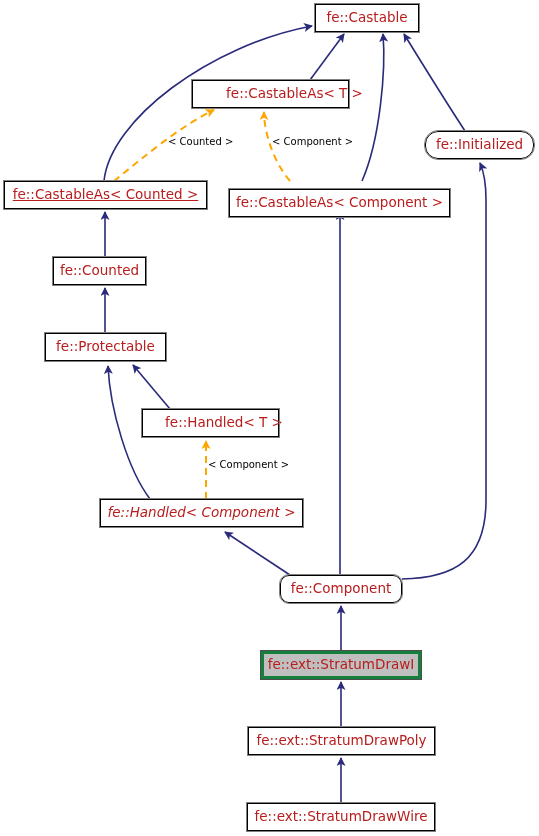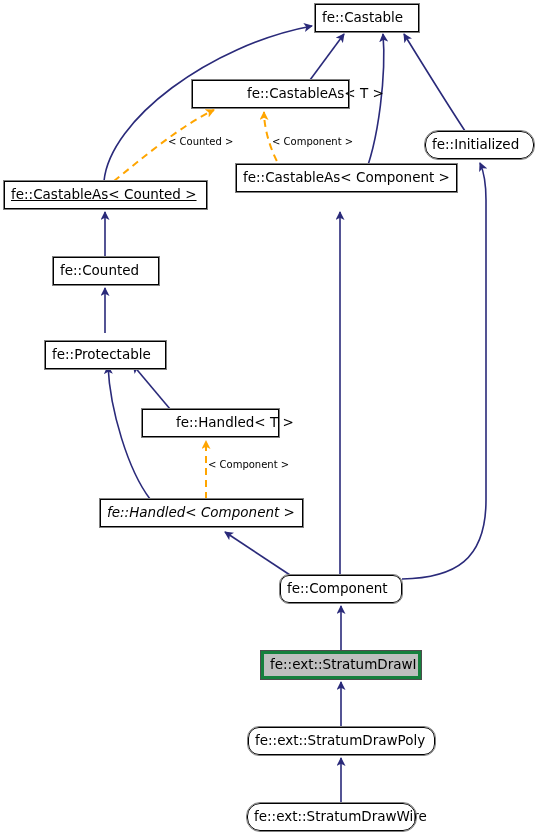--- a/index.html
+++ b/index.html
@@ -22,27 +22,27 @@
     left: 0;
     top: 0;
     width: 539px;
     height: 836px;
   }
   .node {
     position: absolute;
     box-sizing: border-box;
     display: flex;
     align-items: center;
-    justify-content: flex-start;
+    justify-content: center;
     background: #ffffff;
     border: 1px solid #000000;
     outline: 1px solid #808080;
     outline-offset: 0px;
     font-size: 13.5px;
-    color: #000000;
+    color: #b91c1c;
     white-space: nowrap;
     letter-spacing: 0px;
     z-index: 5;
   }
   .node.highlight {
     background: #bfbfbf;
     border: 3px solid #15803d;
     outline: 1px solid #4d4d4d;
   }
   .node-label {
@@ -100,45 +100,45 @@
       </div>
       <div class="node" style="left: 192px; top: 80px; width: 157px; height: 28px; padding-left: 48px;">
         <span class="node-label">fe::CastableAs&lt; T &gt;</span>
       </div>
       <div class="node" style="left: 425px; top: 131px; width: 109px; height: 28px; border-radius: 13px;">
         <span class="node-label">fe::Initialized</span>
       </div>
       <div class="node" style="left: 4px; top: 181px; width: 203px; height: 28px; text-decoration: underline;">
         <span class="node-label">fe::CastableAs&lt; Counted &gt;</span>
       </div>
-      <div class="node" style="left: 229px; top: 164px; width: 221px; height: 28px; margin-left: 7px;">
+      <div class="node" style="left: 229px; top: 189px; width: 221px; height: 28px;">
         <span class="node-label">fe::CastableAs&lt; Component &gt;</span>
       </div>
-      <div class="node" style="left: 53px; top: 257px; width: 106px; height: 28px;">
+      <div class="node" style="left: 53px; top: 257px; width: 93px; height: 28px;">
         <span class="node-label">fe::Counted</span>
       </div>
-      <div class="node" style="left: 45px; top: 341px; width: 121px; height: 28px;">
+      <div class="node" style="left: 45px; top: 333px; width: 121px; height: 28px;">
         <span class="node-label">fe::Protectable</span>
       </div>
       <div class="node" style="left: 142px; top: 409px; width: 137px; height: 28px; padding-left: 27px;">
         <span class="node-label">fe::Handled&lt; T &gt;</span>
       </div>
       <div class="node" style="left: 100px; top: 499px; width: 203px; height: 28px; font-style: italic;">
         <span class="node-label">fe::Handled&lt; Component &gt;</span>
       </div>
       <div class="node" style="left: 280px; top: 575px; width: 122px; height: 28px; border-radius: 9px;">
         <span class="node-label">fe::Component</span>
       </div>
       <div class="node highlight" style="left: 261px; top: 651px; width: 160px; height: 28px;">
         <span class="node-label">fe::ext::StratumDrawI</span>
       </div>
-      <div class="node" style="left: 248px; top: 727px; width: 187px; height: 28px; border-radius: 11px;">
+      <div class="node" style="left: 248px; top: 727px; width: 187px; height: 28px;">
         <span class="node-label">fe::ext::StratumDrawPoly</span>
       </div>
-      <div class="node" style="left: 247px; top: 803px; width: 169px; height: 28px; border-radius: 13px;">
+      <div class="node" style="left: 247px; top: 803px; width: 188px; height: 28px;">
         <span class="node-label">fe::ext::StratumDrawWire</span>
       </div>
     </div>
   <div id="edge-labels-group">
       <div class="edge-label" style="left: 168px; top: 137px;">&lt; Counted &gt;</div>
       <div class="edge-label" style="left: 272px; top: 137px;">&lt; Component &gt;</div>
       <div class="edge-label" style="left: 208px; top: 460px;">&lt; Component &gt;</div>
     </div>
 
 </div>

